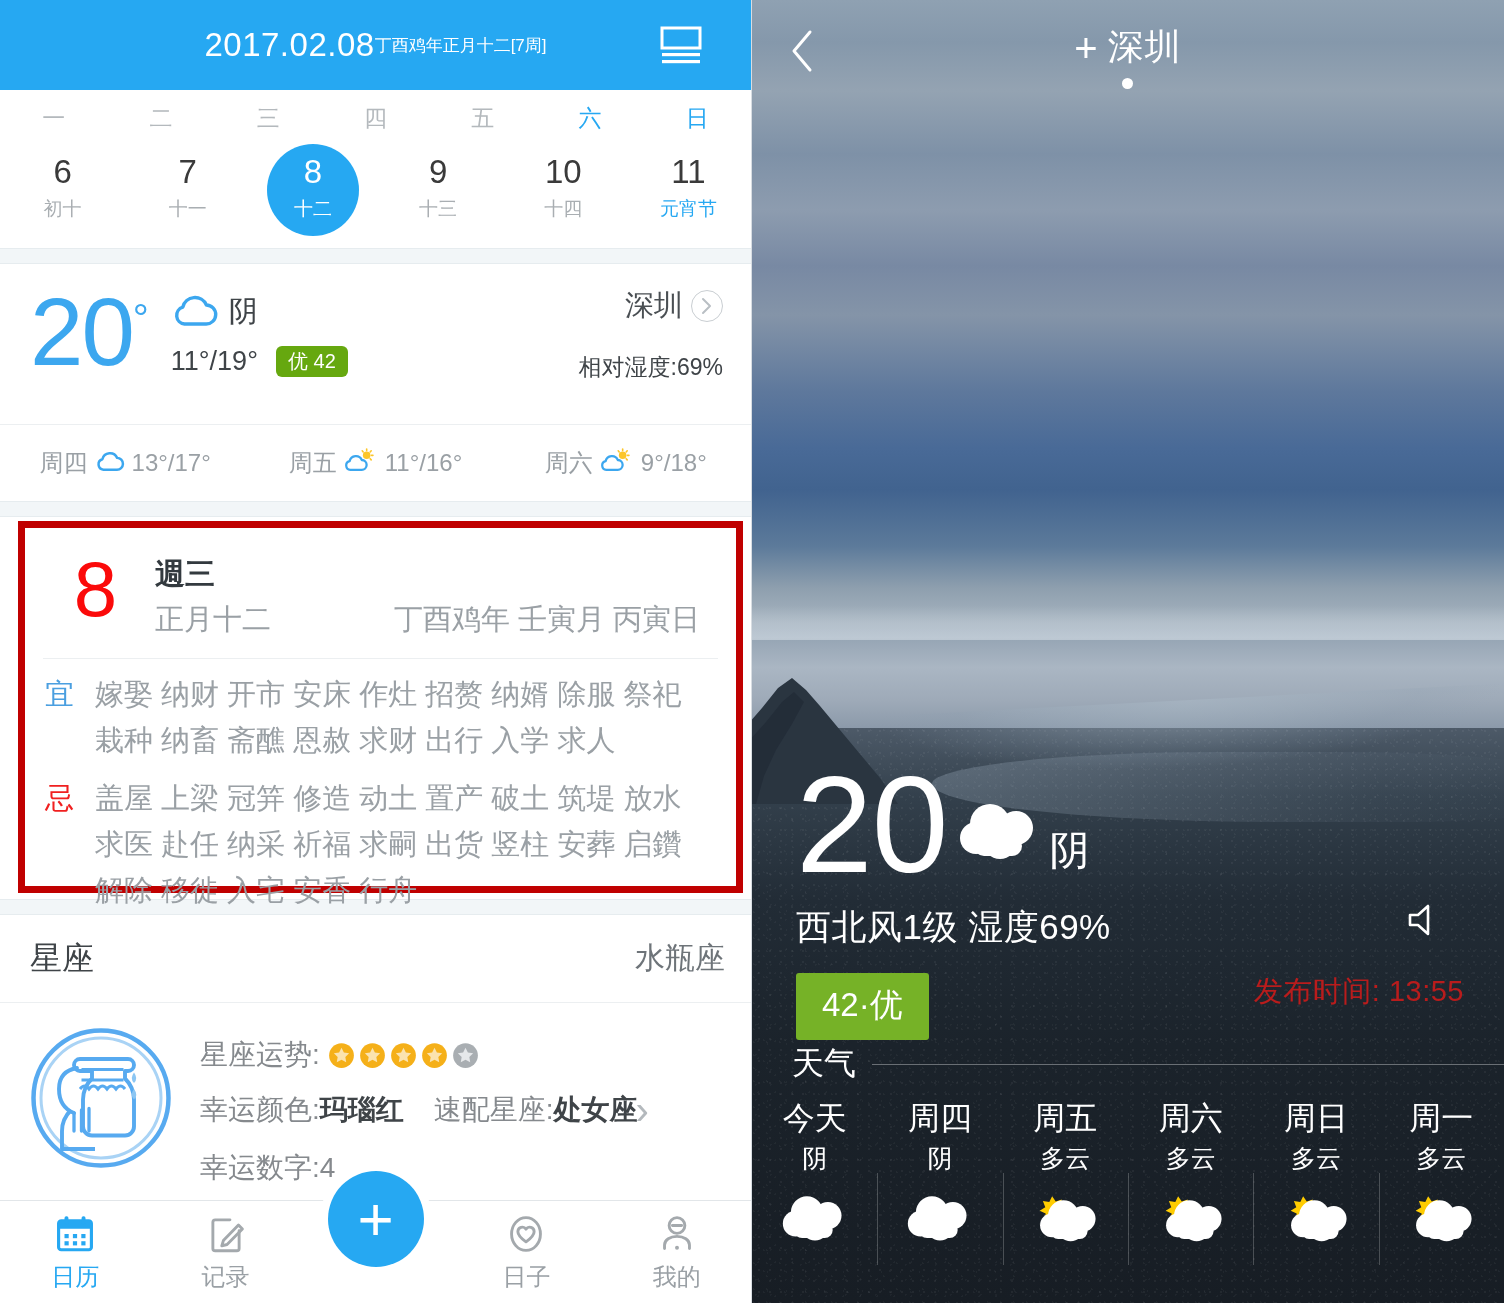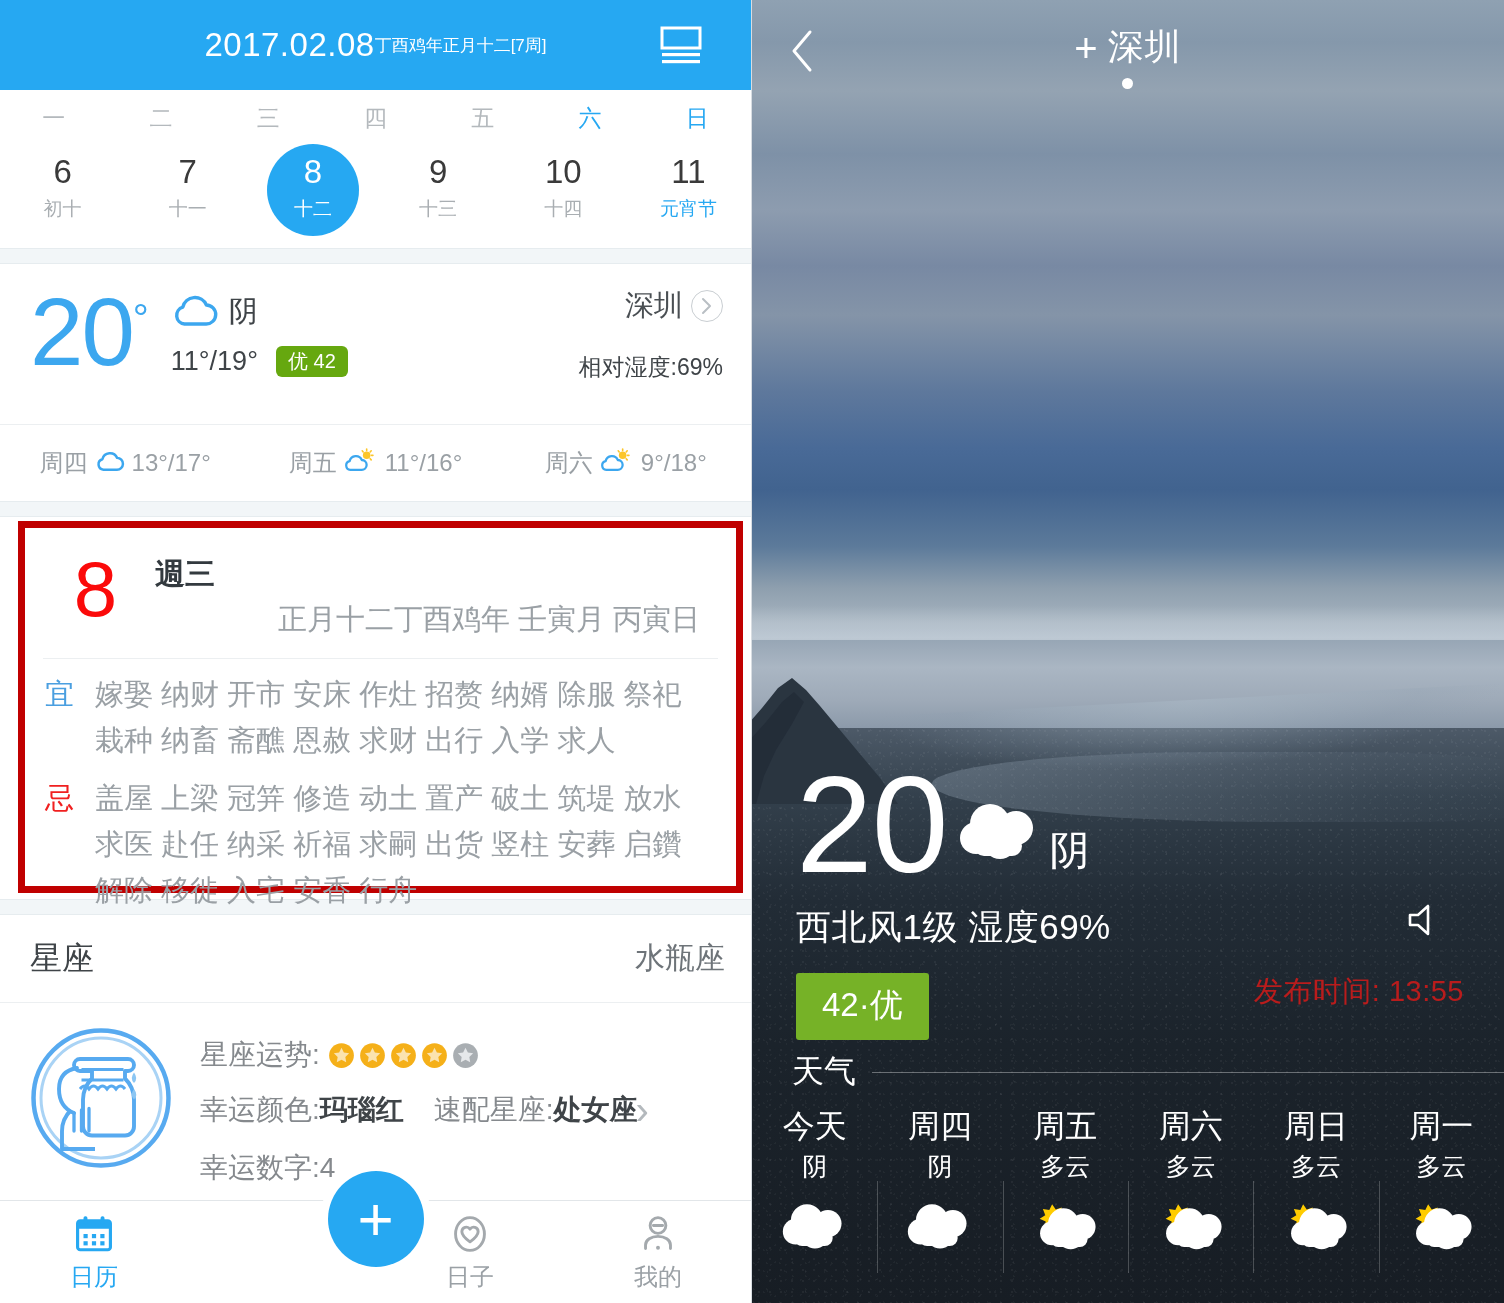--- a/index.html
+++ b/index.html
@@ -97,21 +97,21 @@
     height: 372px;
     position: relative;
   }
   .alm-top { display: flex; padding: 26px 18px 0 22px; position: relative; }
   .alm-bigday {
     font-size: 78px; color: #fb0a0a; line-height: 70px; font-weight: 400;
     width: 96px; text-align: center; letter-spacing: -1px;
   }
   .alm-top-right { flex: 1; padding-left: 12px; }
   .alm-weekday { font-size: 30px; color: #333a3f; font-weight: 700; line-height: 40px; }
-  .alm-row2 { display: flex; justify-content: flex-end; align-items: baseline; margin-top: 6px; padding-right: 18px; }
+  .alm-row2 { display: flex; justify-content: space-between; align-items: baseline; margin-top: 6px; padding-right: 18px; }
   .alm-lunar { font-size: 29px; color: #9aa0a5; }
   .alm-ganzhi { font-size: 29px; color: #9aa0a5; }
   .alm-sep { height: 1px; background: #eceff1; margin: 18px 18px 0 18px; }
 
   .alm-section { display: flex; padding: 12px 16px 0 20px; }
   .alm-tag { font-size: 29px; width: 44px; flex: none; line-height: 46px; }
   .alm-tag.yi { color: #4a9fe0; }
   .alm-tag.ji { color: #f02020; }
   .alm-items { font-size: 29px; color: #9aa0a5; line-height: 46px; padding-left: 6px; }
 
@@ -219,21 +219,21 @@
   .w-cond { font-size: 40px; line-height: 40px; margin: 0 0 16px 4px; }
   .w-meta { font-size: 35px; margin-top: 18px; letter-spacing: .5px; }
   .aqi-chip {
     display: inline-block; background: #76b227; color: #fff;
     font-size: 33px; padding: 10px 26px 12px; margin-top: 22px; border-radius: 3px;
   }
   .speaker-ic { position: absolute; right: 62px; top: 900px; }
   .pub-time { position: absolute; right: 40px; top: 972px; color: #b91c1c; font-size: 29px; letter-spacing: .5px; }
 
   
-  .w-fc-section { position: absolute; left: 0; bottom: 8px; width: 100%; }
+  .w-fc-section { position: absolute; left: 0; bottom: 16px; width: 100%; }
   .w-fc-title-row { display: flex; align-items: center; padding: 0 0 0 40px; height: 54px; }
   .w-fc-title { font-size: 32px; color: #fff; white-space: nowrap; }
   .w-fc-rule { flex: 1; height: 1px; background: rgba(255,255,255,.35); margin-left: 16px; margin-right: 0; }
   .w-fc-grid { display: flex; height: 196px; }
   .w-fc-cell {
     flex: 1; display: flex; flex-direction: column; align-items: center;
     padding-top: 6px; position: relative;
   }
   .w-fc-cell + .w-fc-cell .sepline {
     position: absolute; left: 0; top: 82px; width: 1px; height: 92px;
@@ -509,20 +509,29 @@
                 <rect x="14.4" y="16" width="3.2" height="3.2"></rect>
                 <rect x="20.8" y="16" width="3.2" height="3.2"></rect>
               <rect x="8" y="21.5" width="3.2" height="3.2"></rect>
                 <rect x="14.4" y="21.5" width="3.2" height="3.2"></rect>
                 <rect x="20.8" y="21.5" width="3.2" height="3.2"></rect>
             </g>
           </svg>
         </span>
         <span class="tlabel">日历</span>
       </div>
+      <div class="tab">
+        <span class="ticon">
+          <svg width="42" height="42" viewBox="0 0 32 32">
+            <path d="M26 13.5 V27 a1.8 1.8 0 0 1 -1.8 1.8 H7.8 A1.8 1.8 0 0 1 6 27 V7 a1.8 1.8 0 0 1 1.8 -1.8 H19" fill="none" stroke="#a4a9ad" stroke-width="2.2" stroke-linecap="round"></path>
+            <path d="M14 21 l11.5 -11.8 3 3 L16.8 24 l-4 1 z" fill="none" stroke="#a4a9ad" stroke-width="2.2" stroke-linejoin="round"></path>
+          </svg>
+        </span>
+        <span class="tlabel">记录</span>
+      </div>
       <div class="tab spacer">
           <span class="ticon"></span>
           <span class="tlabel"></span>
         </div>
       <div class="tab">
         <span class="ticon">
           <svg width="42" height="42" viewBox="0 0 32 32">
             <ellipse cx="16" cy="16" rx="11" ry="12.5" fill="none" stroke="#a4a9ad" stroke-width="2.2"></ellipse>
             <path d="M16 22 c-4 -3 -6.2 -5.2 -6.2 -7.8 a3.4 3.4 0 0 1 6.2 -1.9 a3.4 3.4 0 0 1 6.2 1.9 c0 2.6 -2.2 4.8 -6.2 7.8 z" fill="none" stroke="#a4a9ad" stroke-width="2.2" stroke-linejoin="round"></path>
           </svg>

